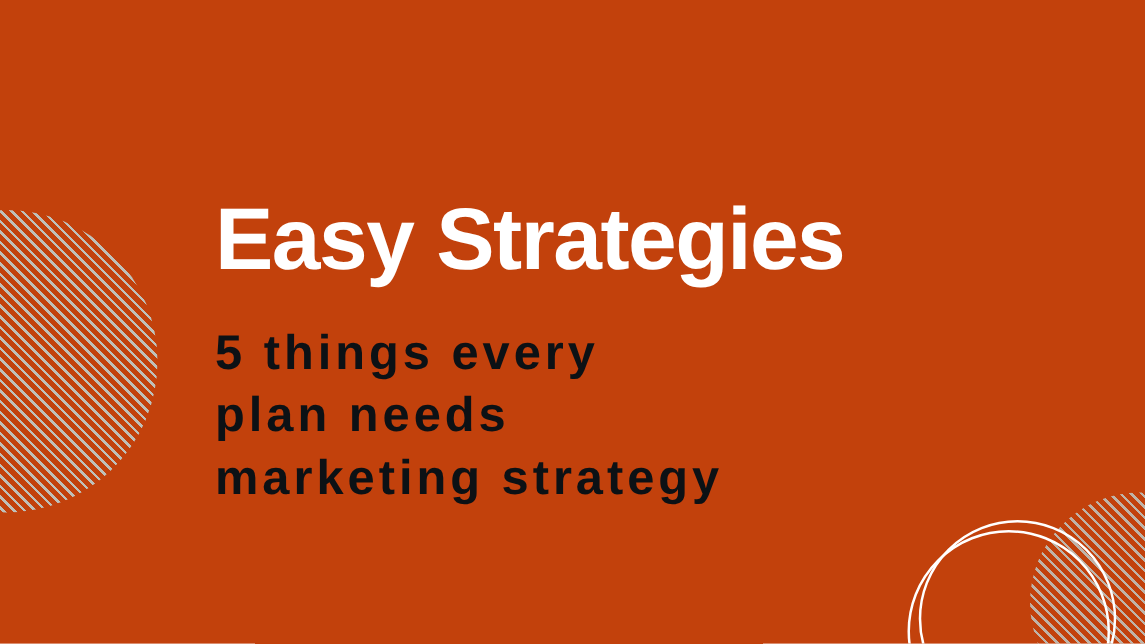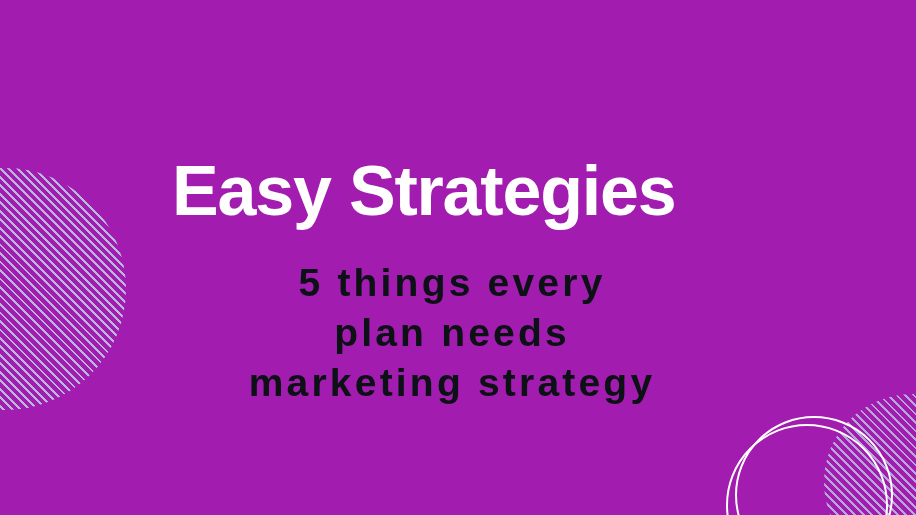--- a/index.html
+++ b/index.html
@@ -6,21 +6,21 @@
     margin: 0;
     padding: 0;
     background: #ffffff;
   }
 
   #slide {
     position: relative;
     width: 916px;
     height: 515px;
     overflow: hidden;
-    background: #a21caf;
+    background: #c2410c;
     font-family: "Liberation Sans", sans-serif;
   }
 
   
 
   .deco-layer {
     position: absolute;
     inset: 0;
     pointer-events: none;
   }
@@ -109,21 +109,20 @@
     font-size: 39px;
     font-weight: 700;
     line-height: 50px;
     letter-spacing: 3.2px;
     width: 560px;
   }
 
   .subtitle-line {
     display: block;
     white-space: nowrap;
-    text-align: center;
   }
 </style>
 </head>
 <body>
 
 <div id="slide">
 
   <div class="deco-layer">
     <div class="striped-circle-left"></div>
     <div class="striped-circle-right"></div>

